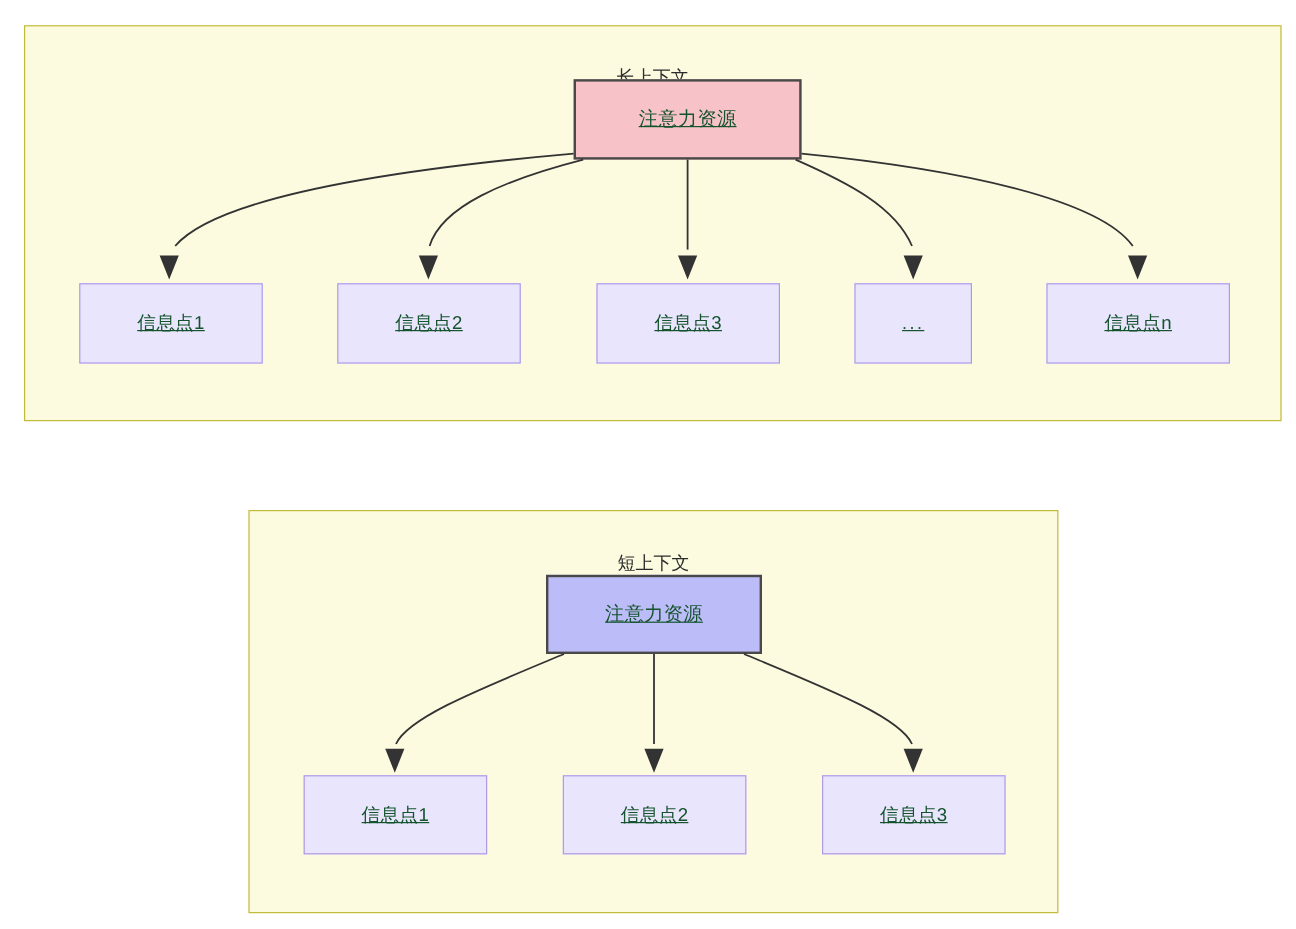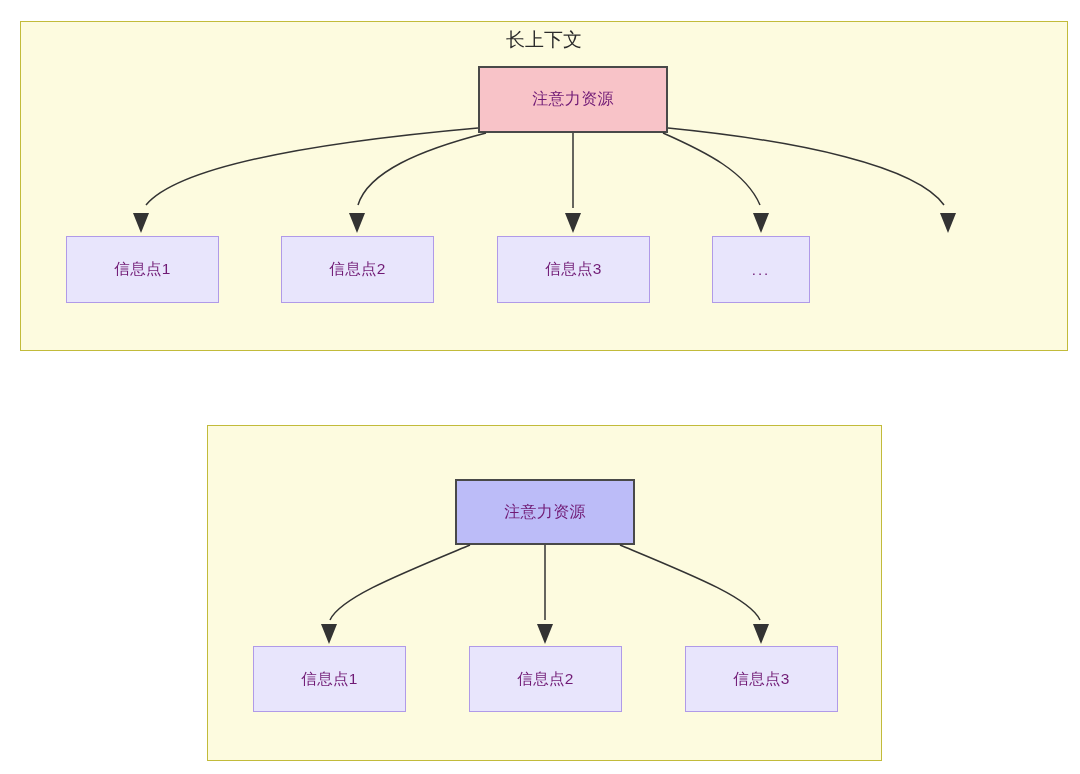--- a/index.html
+++ b/index.html
@@ -19,34 +19,36 @@
     position: absolute;
     background: #fdfbdf;
     border: 1.5px solid #c2bb3a;
     box-sizing: border-box;
   }
   .panel-title {
     position: absolute;
     left: 0;
     right: 0;
     text-align: center;
-    font-size: 19px;
+    font-size: 15px;
     color: #2b2b2b;
     line-height: 1;
     white-space: nowrap;
+    margin-top: 27px;
   }
   .node {
     position: absolute;
     box-sizing: border-box;
     display: flex;
     align-items: center;
     justify-content: center;
     font-size: 16px;
-    color: #701a75;
+    color: #14532d;
     letter-spacing: 0.3px;
+    text-decoration: underline;
   }
   .node-root-long {
     background: #f8c3c8;
     border: 2px solid #494949;
   }
   .node-root-short {
     background: #bcbcf8;
     border: 2px solid #494949;
   }
   .node-leaf {
@@ -88,23 +90,25 @@
   <div class="node node-root-long" style="left:478px; top:66px; width:190px; height:67px;">注意力资源</div>
 
   <div class="node node-leaf" style="left:66px; top:236px; width:153px; height:67px;">信息点1</div>
 
   <div class="node node-leaf" style="left:281px; top:236px; width:153px; height:67px;">信息点2</div>
 
   <div class="node node-leaf" style="left:497px; top:236px; width:153px; height:67px;">信息点3</div>
 
   <div class="node node-leaf ellipsis" style="left:712px; top:236px; width:98px; height:67px;">...</div>
 
+  <div class="node node-leaf" style="left:872px; top:236px; width:153px; height:67px;">信息点n</div>
 
   <div class="panel" style="left:207px; top:425px; width:675px; height:336px;"></div>
 
+  <div class="panel-title" style="left:207px; width:675px; top:435px;">短上下文</div>
 
   <div class="node node-root-short" style="left:455px; top:479px; width:180px; height:66px;">注意力资源</div>
 
   <div class="node node-leaf" style="left:253px; top:646px; width:153px; height:66px;">信息点1</div>
 
   <div class="node node-leaf" style="left:469px; top:646px; width:153px; height:66px;">信息点2</div>
 
   <div class="node node-leaf" style="left:685px; top:646px; width:153px; height:66px;">信息点3</div>
 
   <svg class="edges" viewBox="0 0 1080 774">

